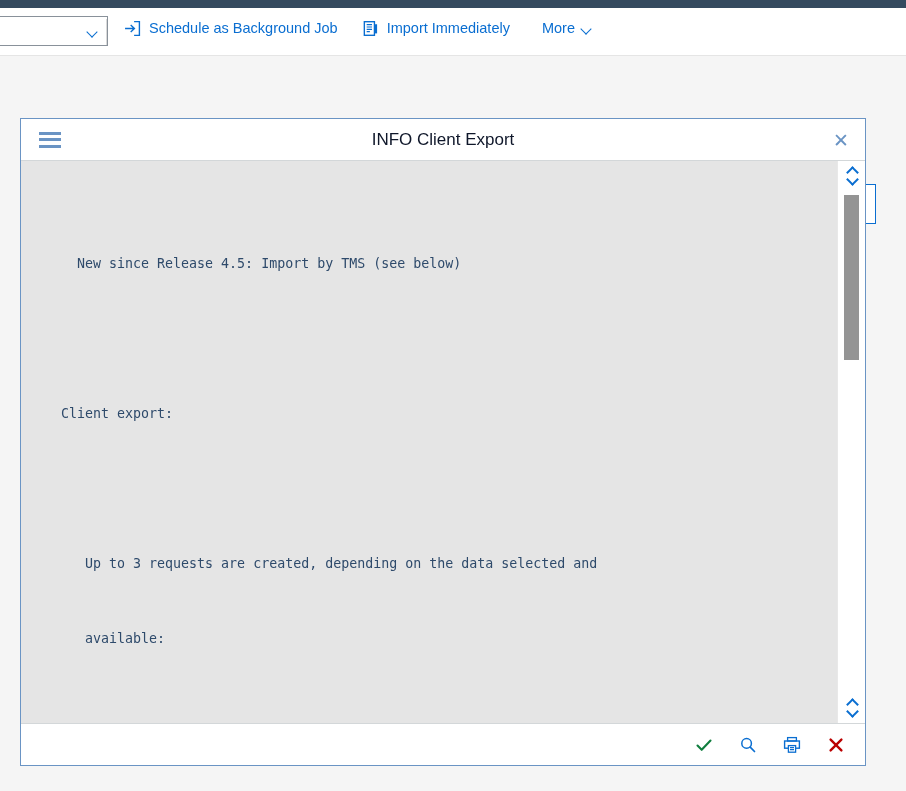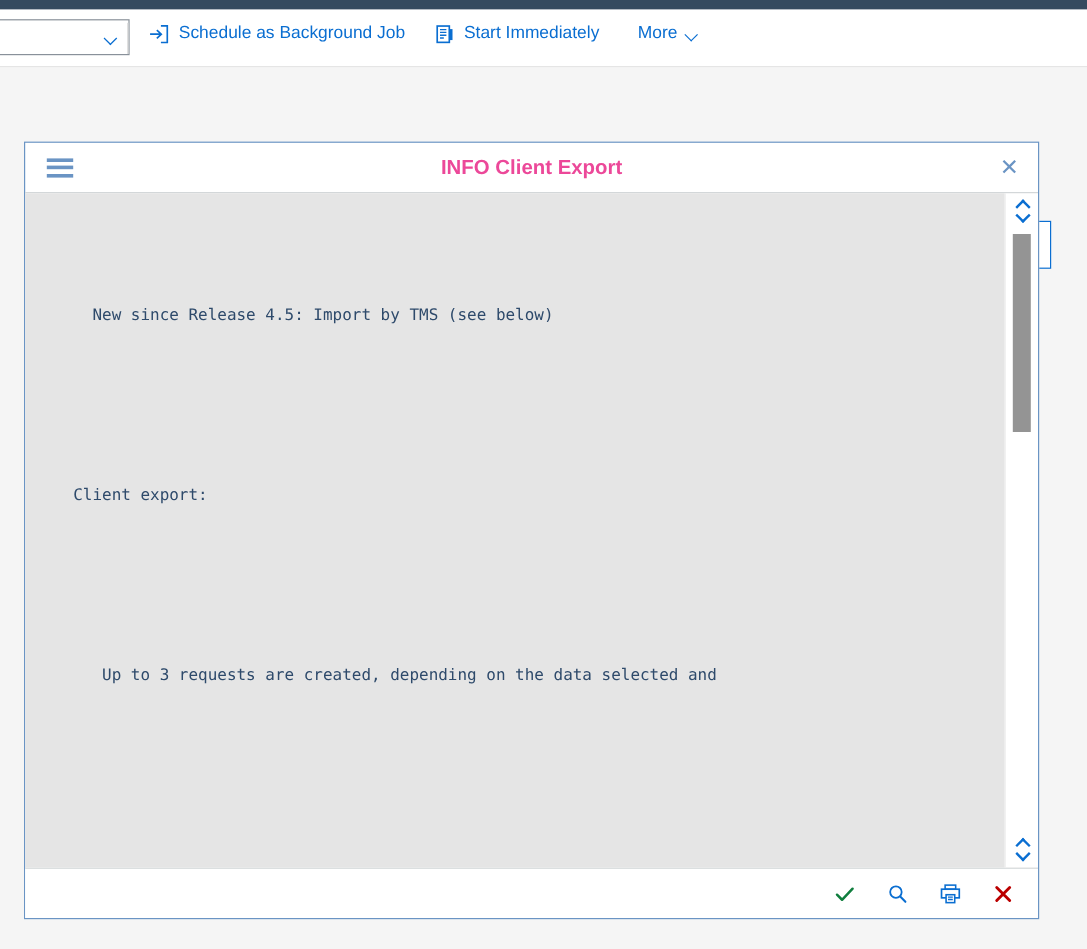--- a/index.html
+++ b/index.html
@@ -99,23 +99,22 @@
     height: 42px; flex: 0 0 42px;
     border-bottom: 1px solid #d3d7d9;
     display: flex; align-items: center;
     position: relative;
   }
   .burger { margin-left: 18px; width: 22px; height: 16px; cursor: pointer;
             display: flex; flex-direction: column; justify-content: space-between; }
   .burger span { display: block; height: 3px; width: 22px; background: #6a94c4; }
   .dlg-title {
     position: absolute; left: 0; right: 0; text-align: center;
-    font-size: 17px; color: #ec4899;
+    font-size: 17px; color: #0f172a;
     pointer-events: none;
-    font-weight: bold;
   }
   .dlg-close {
     position: absolute; right: 16px; top: 50%; transform: translateY(-50%);
     font-size: 19px; color: #6a94c4; cursor: pointer; line-height: 1;
     font-family: "Liberation Sans", sans-serif;
   }
 
   .dlg-body {
     flex: 1 1 auto; position: relative; overflow: hidden; background: #e5e5e5;
   }
@@ -196,21 +195,21 @@
         </svg>
         <span class="lbl">Schedule as Background Job</span>
       </div>
 
       <div class="tb-btn">
         <svg class="tb-icon" viewBox="0 0 16 16">
           <rect x="2.2" y="1.6" width="9.5" height="12.8" fill="none" stroke="#0a6ed1" stroke-width="1.3"></rect>
           <path d="M4.4 4.4h5M4.4 6.6h5M4.4 8.8h5M4.4 11h3" stroke="#0a6ed1" stroke-width="1.1"></path>
           <rect x="11.4" y="4" width="2.8" height="8.6" fill="#0a6ed1"></rect>
         </svg>
-        <span class="lbl">Start Immediately</span>
+        <span class="lbl">Import Immediately</span>
       </div>
 
 
       <div class="more-btn">
         <span>More</span>
         <span class="chev-dn"></span>
       </div>
 
     </div>
   </div>
@@ -240,20 +239,21 @@
     </div>
 
     <div class="dlg-body">
 
       <div class="doc">
         <div class="blk">  New since Release 4.5: Import by TMS (see below)</div>
         <div class="gap"></div>
         <div class="blk">Client export:</div>
         <div class="gap"></div>
         <div class="blk">   Up to 3 requests are created, depending on the data selected and</div>
+        <div class="blk">   available:</div>
         <div class="gap"></div>
 
         
         
         
 
         
         
         
 

